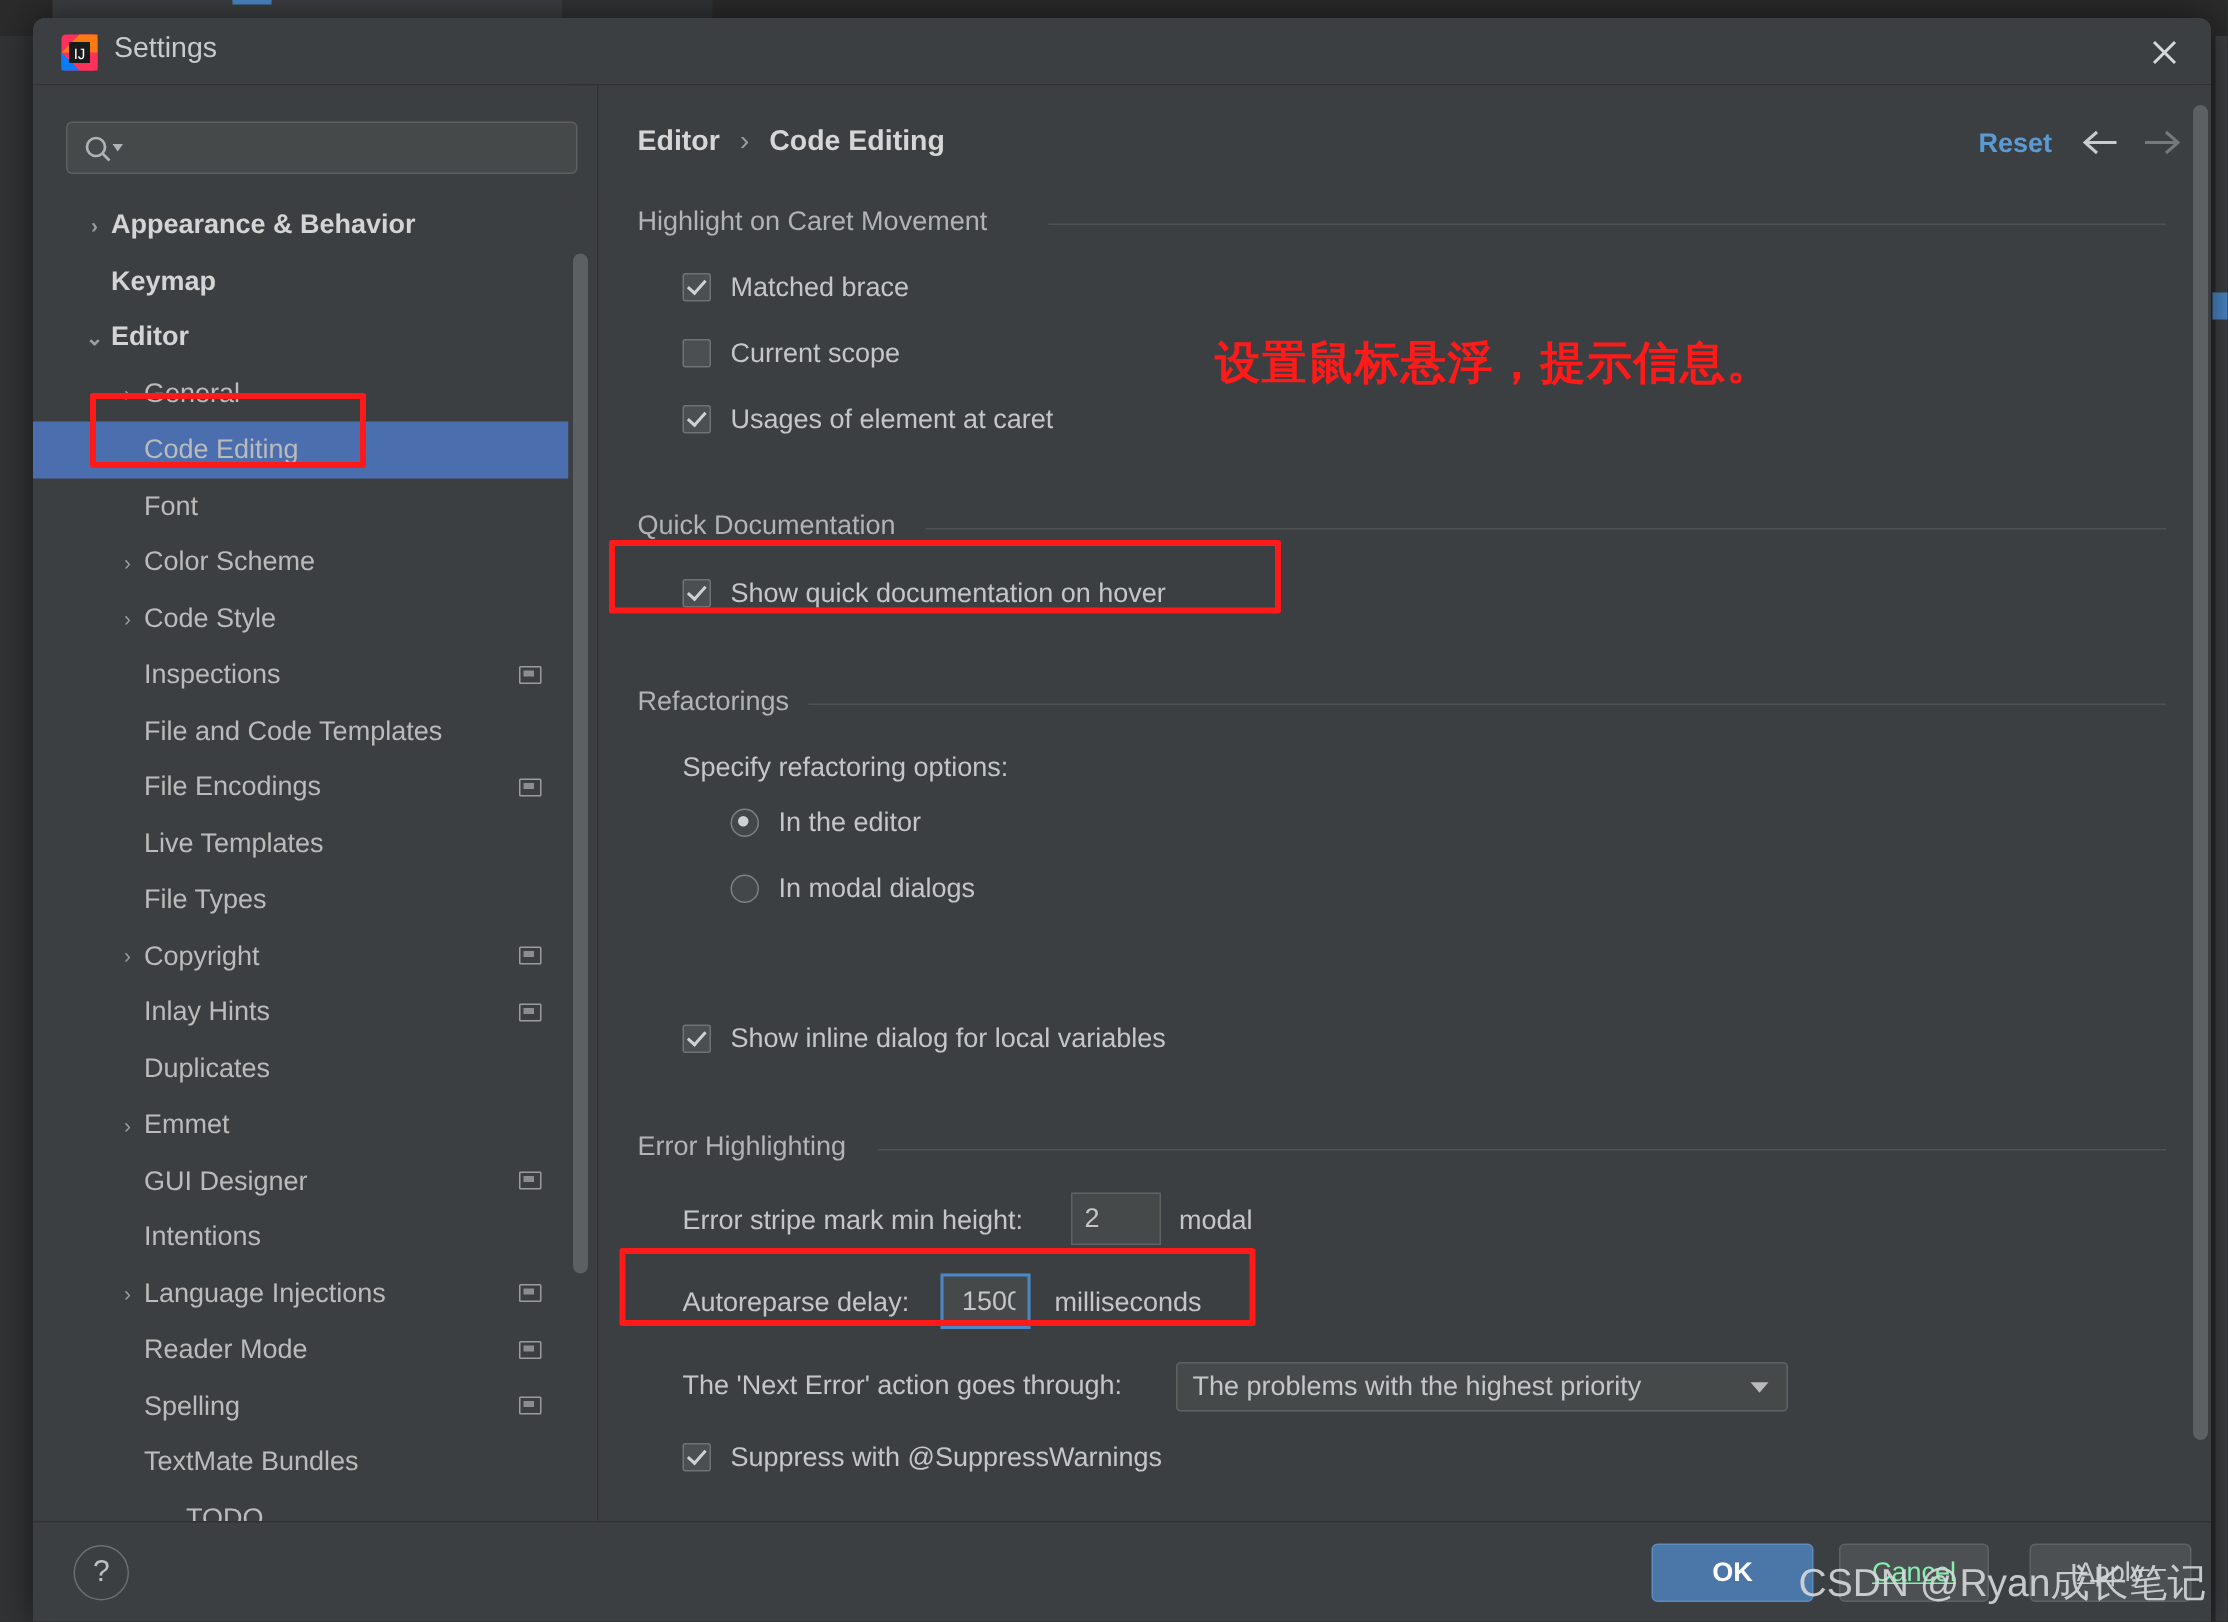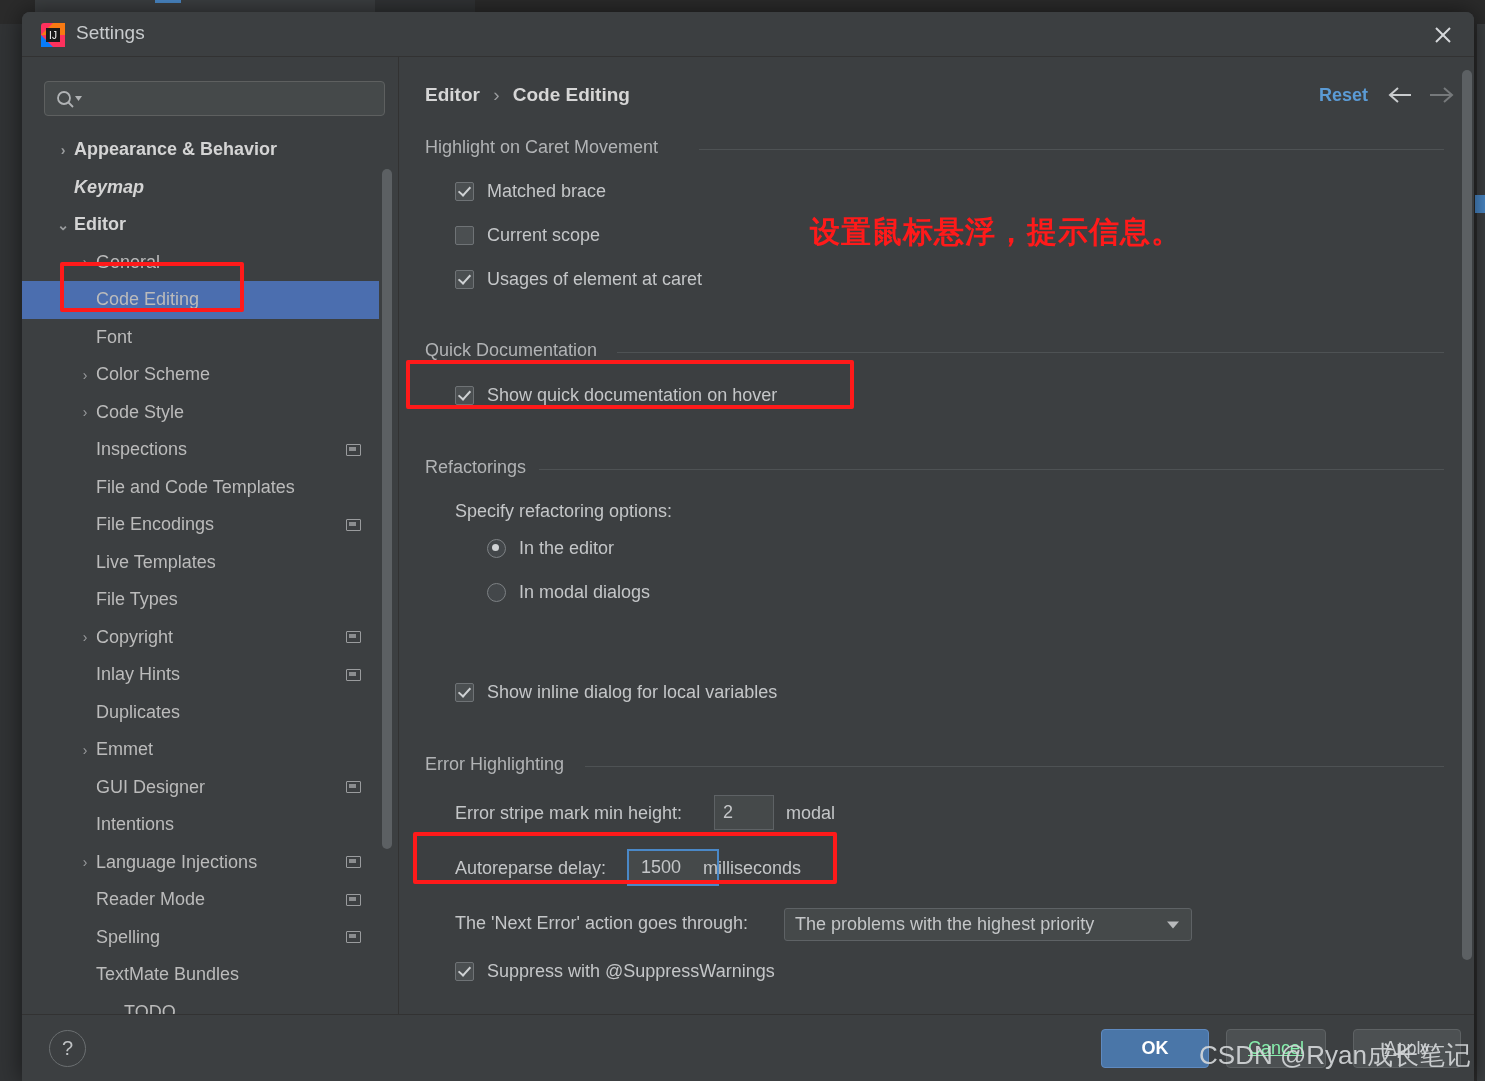--- a/index.html
+++ b/index.html
@@ -378,21 +378,21 @@
       </div>
       <input type="text" placeholder="" style="">
     </div>
 
     <div class="side-scroll-track"></div>
     <div class="tree" id="tree-container">
         <div class="tree-row bold" style="padding-left: 30px;">
           <span class="arrow">›</span>
           <span class="lbl">Appearance &amp; Behavior</span>
         </div>
-        <div class="tree-row bold" style="padding-left: 30px; font-style: italic;">
+        <div class="tree-row bold" style="padding-left: 30px;">
           <span class="arrow"></span>
           <span class="lbl">Keymap</span>
         </div>
         <div class="tree-row bold" style="padding-left: 30px;">
           <span class="arrow">⌄</span>
           <span class="lbl">Editor</span>
         </div>
         <div class="tree-row" style="padding-left: 52px;">
           <span class="arrow">›</span>
           <span class="lbl">General</span>
@@ -556,21 +556,21 @@
     </div>
 
     <div class="group-title" style="left:26px; top:697px;">Error Highlighting</div>
     <div class="group-rule" style="left:186px; top:709px; width:859px;"></div>
 
     <div class="plain-label" style="left:56px; top:746px;">Error stripe mark min height:</div>
     <input class="num-field" style="left: 315px; top: 738px; width: 60px; height: 35px;" value="2">
     <div class="plain-label" style="left:387px; top:746px;">modal</div>
 
     <div class="plain-label" style="left:56px; top:801px;">Autoreparse delay:</div>
-    <input class="num-field focused" style="left: 228px; top: 792px; width: 92px; height: 37px; padding-left: 12px;" value="1500">
+    <input class="num-field focused" style="left: 228px; top: 792px; width: 60px; height: 37px; padding-left: 12px;" value="1500">
     <div class="plain-label" style="left:304px; top:801px;">milliseconds</div>
 
     <div class="plain-label" style="left:56px; top:856px;">The 'Next Error' action goes through:</div>
     <div class="combo" style="left:385px; top:851px; width:408px;">
       <span>The problems with the highest priority</span>
       <span class="caret"></span>
     </div>
 
     <div class="opt-row" style="left:56px; top:904px;">
       <span class="cb on"></span>
@@ -588,14 +588,14 @@
     <div class="btn btn-apply">
       <span class="u">A</span>
         <span>pply</span>
     </div>
   </div>
 </div>
 
 <div class="redbox" style="left:60px; top:262px; width:184px; height:50px;"></div>
 <div class="redbox" style="left:406px; top:360px; width:448px; height:49px;"></div>
 <div class="redbox" style="left:413px; top:832px; width:424px; height:52px;"></div>
-<div class="red-note" style="left:810px; top:212px;">设置鼠标悬浮，提示信息。</div>
+<div class="red-note" style="left:810px; top:222px;">设置鼠标悬浮，提示信息。</div>
 <div class="watermark">CSDN @Ryan成长笔记</div>
 
 </body></html>

